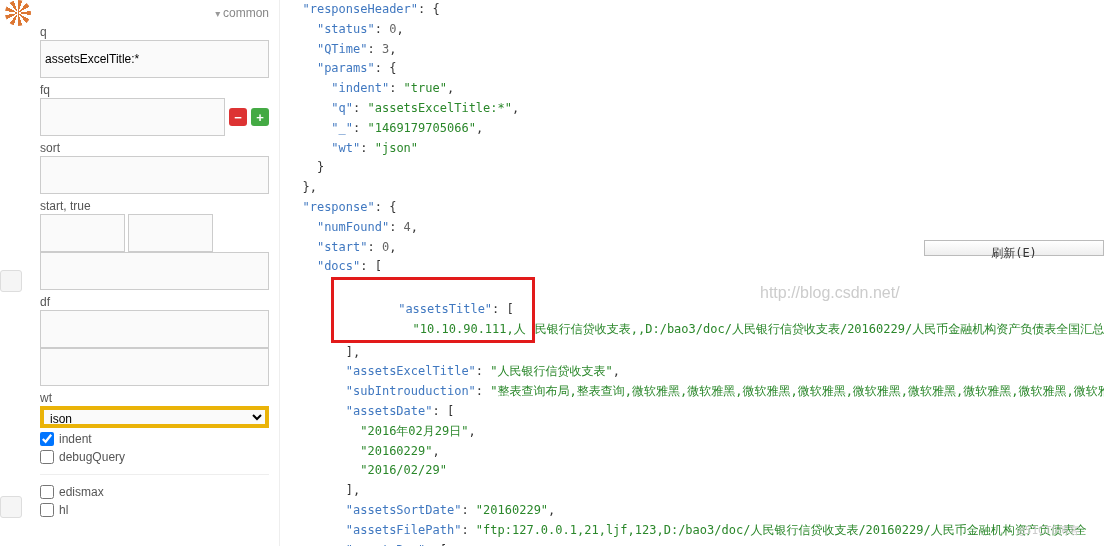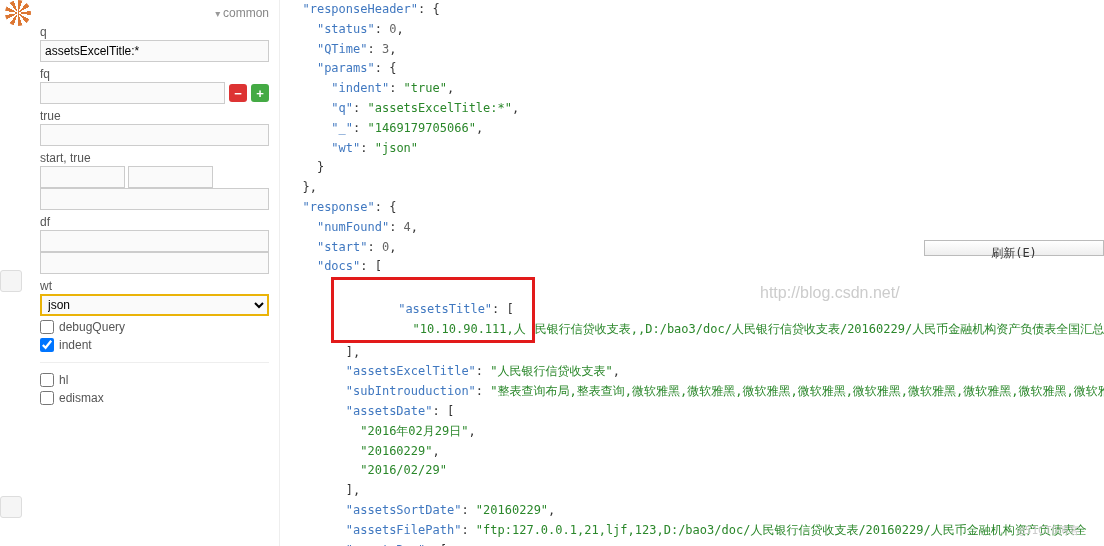--- a/index.html
+++ b/index.html
@@ -3,28 +3,28 @@
 <meta charset="utf-8">
 <style>
 * { box-sizing: border-box; margin: 0; padding: 0; }
 body { font-family: Arial, sans-serif; font-size: 12px; color: #333; background: #fff; width: 1104px; height: 546px; overflow: hidden; position: relative; }
 .container { display: flex; height: 100%; }
 .sidebar { width: 280px; padding: 0 10px 0 40px; border-right: 1px solid #eee; overflow-y: auto; }
 .content { flex: 1; padding: 0 8px; font-family: Consolas, monospace; font-size: 12px; line-height: 1.65; overflow: hidden; position: relative; }
 .section-title { color: #888; font-size: 12px; margin: 6px 0 2px; cursor: pointer; text-align: right; }
 .section-title.expanded::before { content: "▾ "; color: #999; font-size: 10px; }
 .field-label { color: #555; margin: 5px 0 1px; }
-.text-input { width: 100%; height: 22px; border: 1px solid #ccc; padding: 2px 4px; font-size: 12px; background: #fafafa; }
+.text-input { width: 100%; height: 38px; border: 1px solid #ccc; padding: 2px 4px; font-size: 12px; background: #fafafa; }
 .text-input.short { width: 85px; display: inline-block; }
 .fq-row { display: flex; align-items: center; gap: 4px; }
 .fq-input { flex: 1; }
 .btn-small { width: 18px; height: 18px; border-radius: 3px; color: #fff; display: inline-flex; align-items: center; justify-content: center; font-size: 13px; font-weight: bold; cursor: pointer; }
 .btn-red { background: #d33; }
 .btn-green { background: #4a4; }
-.select { width: 100%; height: 22px; border: 2px solid #eab308; background: #fafafa; font-size: 12px; padding: 1px 2px; }
+.select { width: 100%; height: 22px; border: 4px solid #eab308; background: #fafafa; font-size: 12px; padding: 1px 2px; }
 .checkbox-row { display: flex; align-items: center; gap: 5px; margin: 4px 0; }
 .checkbox-row input[type=checkbox] { width: 14px; height: 14px; }
 .checkbox-row label { color: #555; }
 .divider { border: 0; border-top: 1px solid #eee; margin: 10px 0; }
 .key { color: #4078c0; }
 .string { color: #2a872a; }
 .num { color: #cc5; color:#666; }
 .brace { color: #333; }
 .highlight-box { display: inline-block; border: 3px solid #e21a1a; padding: 0 6px; }
 .refresh-btn { position: absolute; right: 0; top: 240px; width: 180px; height: 16px; border: 1px solid #bbb; background: linear-gradient(#fff,#eee); text-align: center; line-height: 24px; font-size: 12px; cursor: pointer; }
@@ -50,21 +50,21 @@
     <div class="field-label">q</div>
     <input class="text-input" value="assetsExcelTitle:*" style="">
 
     <div class="field-label">fq</div>
     <div class="fq-row">
       <input class="text-input fq-input" style="">
       <span class="btn-small btn-red">−</span>
       <span class="btn-small btn-green">+</span>
     </div>
 
-    <div class="field-label">true</div>
+    <div class="field-label">sort</div>
     <input class="text-input" style="">
 
     <div class="field-label">start, true</div>
     <div>
       <input class="text-input short" style="">
       <input class="text-input short" style="">
     </div>
 
     <input class="text-input" style="">
 
@@ -72,37 +72,37 @@
     <input class="text-input" style="">
 
     <input class="text-input" style="">
 
     <div class="field-label">wt</div>
     <select class="select">
       <option>json</option>
     </select>
 
     <div class="checkbox-row">
+      <input type="checkbox" checked="" style="">
+      <label>indent</label>
+    </div>
+    <div class="checkbox-row">
       <input type="checkbox" style="">
       <label>debugQuery</label>
-    </div>
-    <div class="checkbox-row">
-      <input type="checkbox" checked="" style="">
-      <label>indent</label>
     </div>
 
     <hr class="divider">
 
     <div class="checkbox-row">
       <input type="checkbox" style="">
-      <label>hl</label>
+      <label>edismax</label>
     </div>
     <div class="checkbox-row">
       <input type="checkbox" style="">
-      <label>edismax</label>
+      <label>hl</label>
     </div>
   </div>
 
   <div class="content">
     <div class="refresh-btn">刷新(E)</div>
     <div class="watermark">http://blog.csdn.net/</div>
     <pre>  <span class="key">"responseHeader"</span>: <span class="brace">{</span>
     <span class="key">"status"</span>: <span class="num">0</span>,
     <span class="key">"QTime"</span>: <span class="num">3</span>,
     <span class="key">"params"</span>: <span class="brace">{</span>

